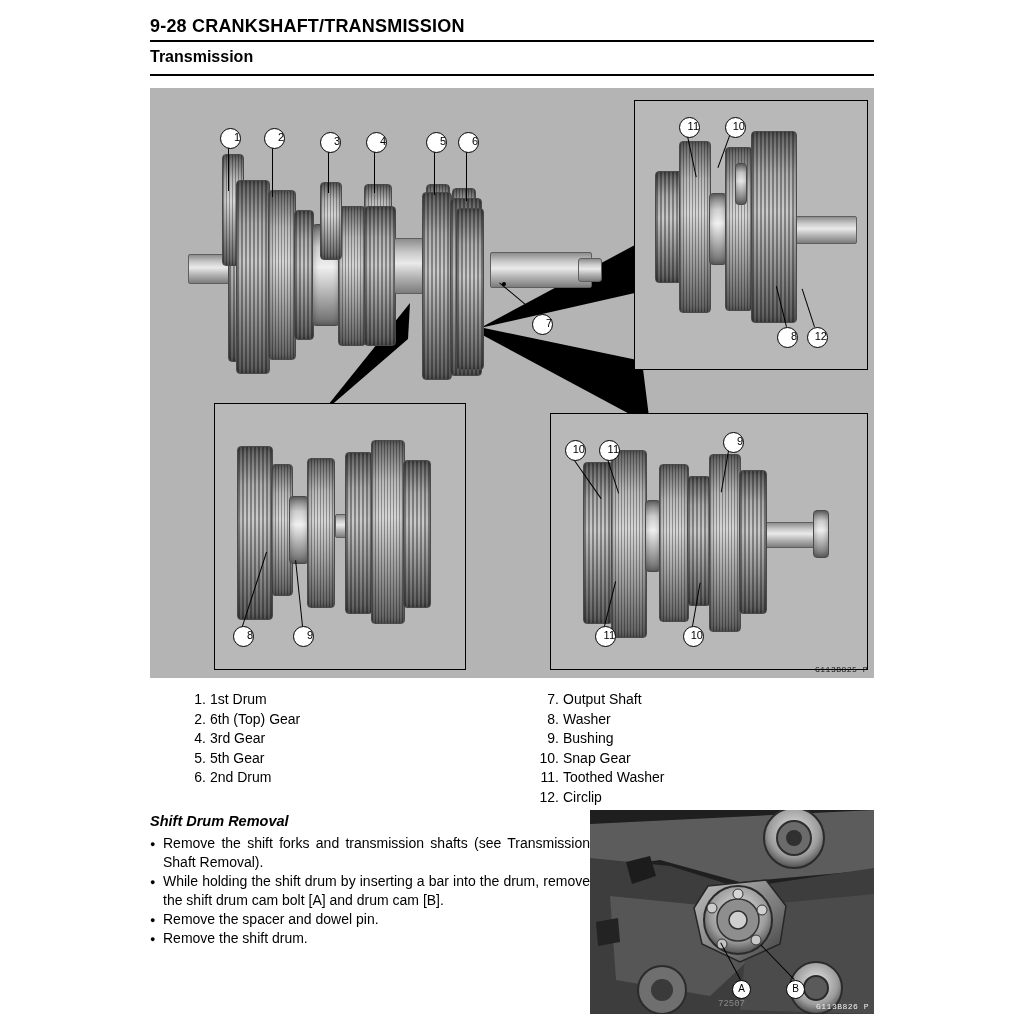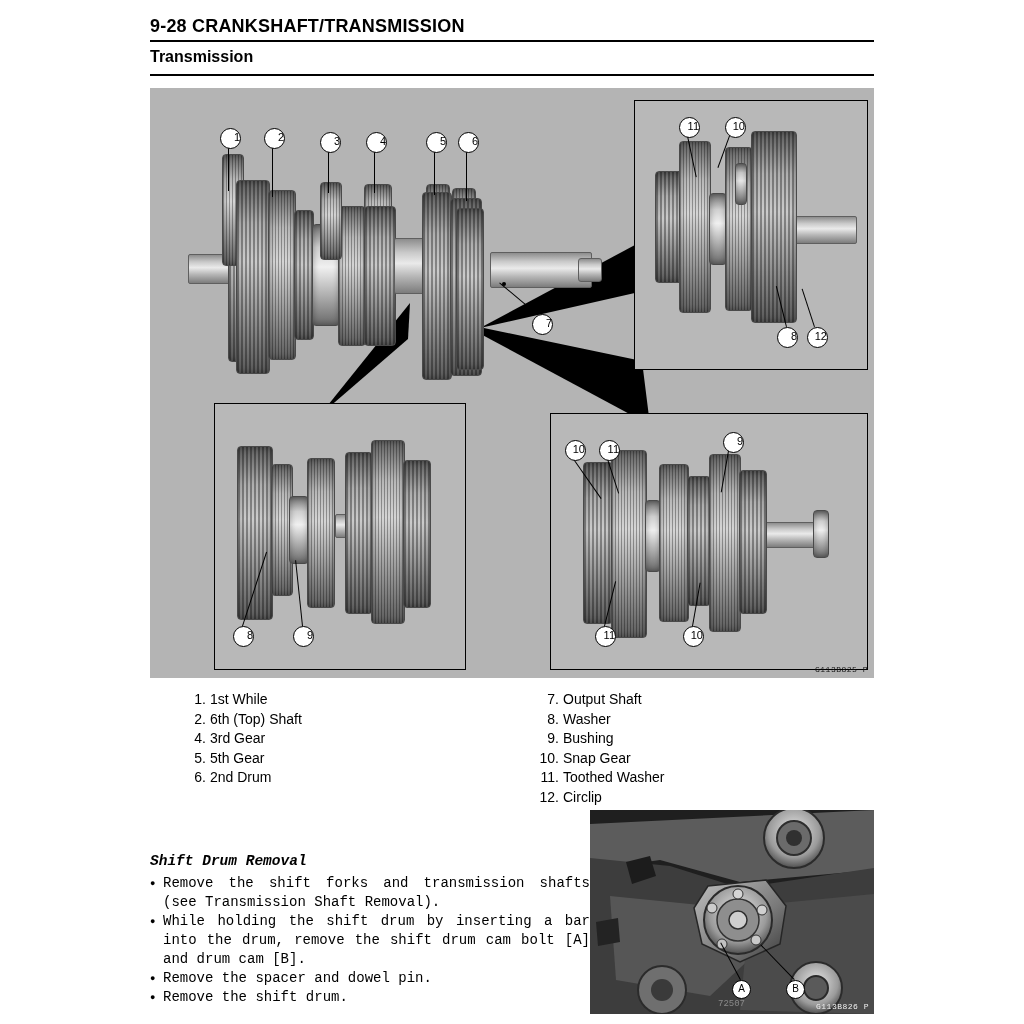--- a/index.html
+++ b/index.html
@@ -166,25 +166,24 @@
   }
   .legend .col-left { width: 355px; padding-left: 32px; box-sizing: border-box; }
   .legend .col-right { width: 360px; padding-left: 30px; box-sizing: border-box; }
   .legend .li { white-space: nowrap; }
   .legend .num { display: inline-block; width: 24px; text-align: right; margin-right: 4px; }
 
   
   .proc {
     position: absolute;
     left: 150px;
-    top: 852px;
+    top: 812px;
     width: 440px;
     font-size: 14px;
     line-height: 19px;
-    font-family: Liberation Mono, monospace;
   }
   .proc h3 {
     margin: 0 0 3px 0;
     font-size: 14.5px;
     font-style: italic;
     font-weight: bold;
   }
   .proc .step {
     position: relative;
     padding-left: 13px;
@@ -377,22 +376,22 @@
       <div class="leader" style="left:53px; top:212px; width:46px; transform:rotate(-76deg);"></div>
       <div class="bubble" style="left:132px; top:212px;">10</div>
       <div class="leader" style="left:141px; top:212px; width:44px; transform:rotate(-80deg);"></div>
     </div>
 
     <div class="fig-code">G113B825  P</div>
   </div>
 
   <div class="legend">
     <div class="col col-left">
-      <div class="li"><span class="num">1.</span><span>1st While</span></div>
-      <div class="li"><span class="num">2.</span><span>6th (Top) Shaft</span></div>
+      <div class="li"><span class="num">1.</span><span>1st Drum</span></div>
+      <div class="li"><span class="num">2.</span><span>6th (Top) Gear</span></div>
       <div class="li"><span class="num">4.</span><span>3rd Gear</span></div>
       <div class="li"><span class="num">5.</span><span>5th Gear</span></div>
       <div class="li"><span class="num">6.</span><span>2nd Drum</span></div>
     </div>
     <div class="col col-right">
       <div class="li"><span class="num">7.</span><span>Output Shaft</span></div>
       <div class="li"><span class="num">8.</span><span>Washer</span></div>
       <div class="li"><span class="num">9.</span><span>Bushing</span></div>
       <div class="li"><span class="num">10.</span><span>Snap Gear</span></div>
       <div class="li"><span class="num">11.</span><span>Toothed Washer</span></div>

